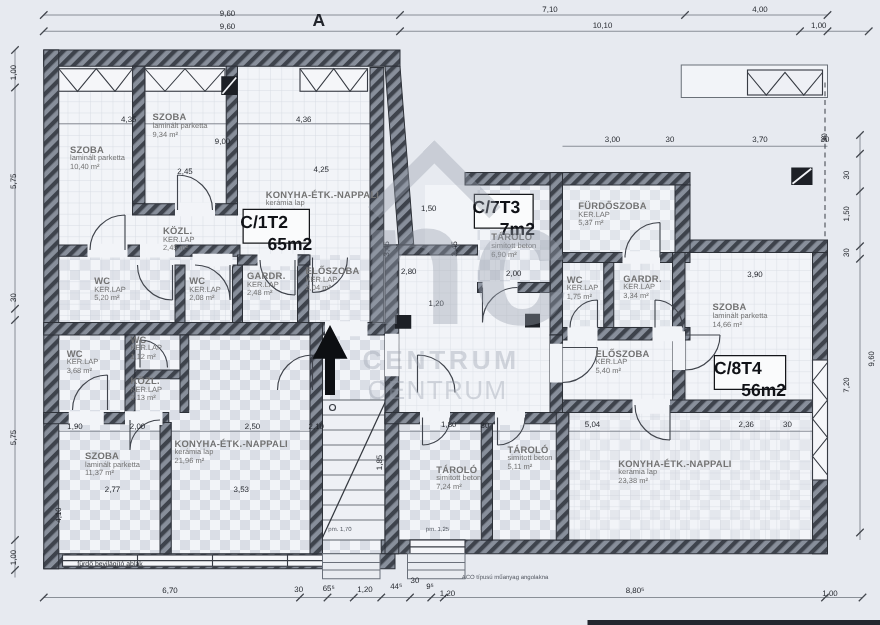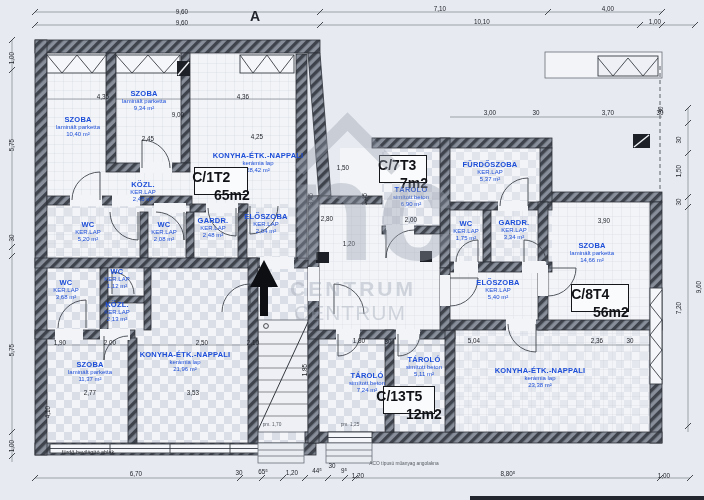--- a/index.html
+++ b/index.html
@@ -1,19 +1,19 @@
 <!DOCTYPE html>
 <html><head>
 <meta charset="utf-8">
 <style>
   html,body{margin:0;padding:0;}
   body{width:704px;height:500px;font-family:"Liberation Sans","DejaVu Sans",sans-serif;}
   .stage{position:relative;width:704px;height:500px;background:#e7eaf0;overflow:hidden;}
   svg.plan{position:absolute;left:0;top:0;z-index:1;}
-  .lbl{position:absolute;z-index:3;transform:translate(-50%,-50%);text-align:center;color:#1d4ed8;line-height:1.2;white-space:nowrap;}
+  .lbl{position:absolute;z-index:3;transform:translate(-50%,-50%);text-align:left;color:#737373;line-height:1.2;white-space:nowrap;}
   .room-name{display:block;font-weight:bold;font-size:7.5px;letter-spacing:.2px;}
   .room-fin{display:block;font-size:6px;}
   .room-area{display:block;font-size:6px;}
   .dim{position:absolute;z-index:3;font-size:6.3px;color:#23262c;transform:translate(-50%,-50%);white-space:nowrap;}
   .dim.rot{transform:translate(-50%,-50%) rotate(-90deg);}
   .marker-a{position:absolute;z-index:3;font-size:14px;font-weight:bold;color:#23262c;transform:translate(-50%,-50%);}
   .ubox{position:absolute;z-index:4;border:1.6px solid #14161a;background:#fafbfc;text-align:left;font-weight:bold;font-size:14px;line-height:1.3;color:#101217;display:flex;flex-direction:row;justify-content:center;}
   .note{position:absolute;z-index:3;font-size:5.5px;color:#2a2d33;transform:translate(-50%,-50%);white-space:nowrap;}
   .note.tiny{font-size:4.8px;color:#555a63;}
   .watermark{position:absolute;left:288px;top:122px;width:220px;height:240px;z-index:6;opacity:.38;pointer-events:none;color:#99a0ad;}
@@ -353,24 +353,20 @@
       <div>C/1</div>
       <div>T2 65m2</div>
     </div>
   <div class="ubox" style="left:379px;top:155px;width:46px;height:26px;">
       <div>C/7</div>
       <div>T3 7m2</div>
     </div>
   <div class="ubox" style="left:571px;top:284px;width:56px;height:26px;">
       <div>C/8</div>
       <div>T4 56m2</div>
-    </div>
-  <div class="ubox" style="left:383px;top:386px;width:50px;height:26px;">
-      <div>C/13</div>
-      <div>T5 12m2</div>
     </div>
 
   <span class="dim" style="left:182px;top:11px;">9,60</span>
   <span class="dim" style="left:440px;top:8px;">7,10</span>
   <span class="dim" style="left:608px;top:8px;">4,00</span>
   <span class="dim" style="left:182px;top:22px;">9,60</span>
   <span class="dim" style="left:482px;top:21px;">10,10</span>
   <span class="dim" style="left:655px;top:21px;">1,00</span>
   <span class="dim" style="left:136px;top:473px;">6,70</span>
   <span class="dim" style="left:239px;top:472px;">30</span>

